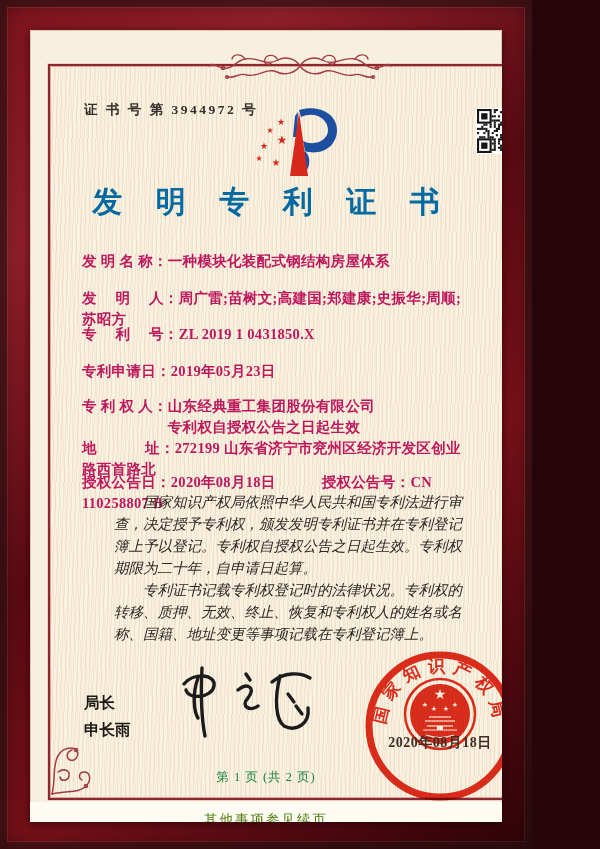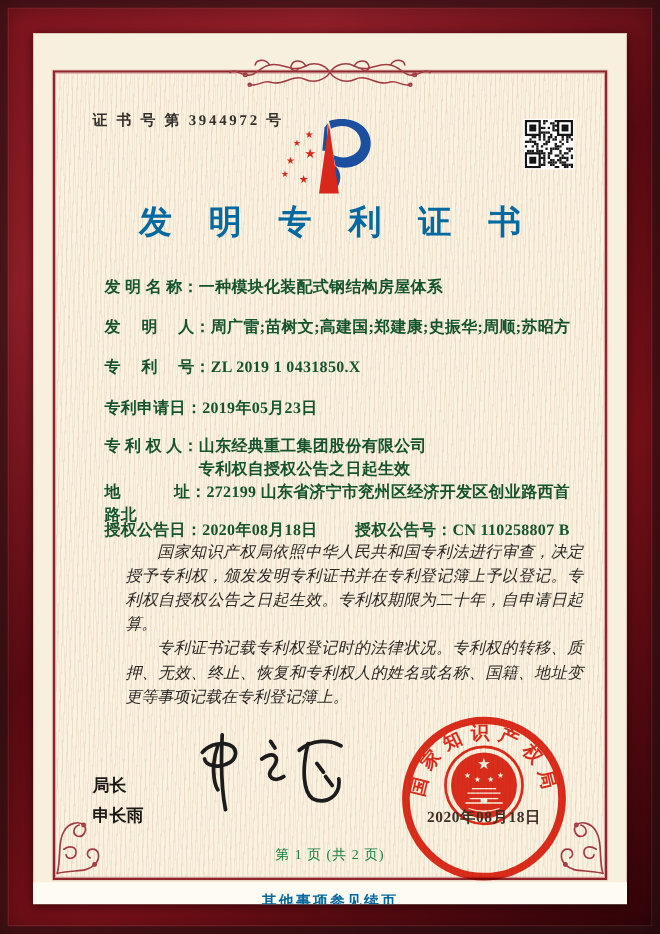--- a/index.html
+++ b/index.html
@@ -1,17 +1,17 @@
 <!DOCTYPE html>
 <html><head>
 <meta charset="utf-8">
 <style>
   html,body{margin:0;padding:0;background:#26060a;}
   *{box-sizing:border-box;}
-  #stage{position:relative;width:600px;height:849px;overflow:hidden;
+  #stage{position:relative;width:532px;height:849px;overflow:hidden;
          font-family:"Liberation Serif","DejaVu Serif",serif;}
   
   .frame{position:absolute;inset:0;
     background:linear-gradient(138deg,#7e141d 0%,#93202a 20%,#5c0b13 46%,#7a1119 66%,#310409 100%);
     box-shadow:inset 0 0 0 7px rgba(25,2,5,.55), inset 0 0 0 8px rgba(255,205,185,.10),
                inset 0 0 26px rgba(0,0,0,.5);}
   
   .paper{position:absolute;left:30px;top:30px;right:30px;bottom:27px;overflow:hidden;
     background:#f8f0df;
     box-shadow:0 2px 9px rgba(15,0,0,.6), inset 0 0 0 1px rgba(150,70,55,.25);}
@@ -30,40 +30,40 @@
   .wm.pink{color:rgba(205,118,104,.13);font-size:44px;}
   
   .orn{position:absolute;}
   
   .cert-no{position:absolute;left:54px;top:71px;font-size:13.5px;font-weight:600;
            letter-spacing:2.5px;color:#33302c;}
   .logo{position:absolute;left:223px;top:76px;width:94px;height:74px;}
   .qr{position:absolute;left:446px;top:78px;width:46px;height:46px;background:#fff;padding:1px;}
   .title{position:absolute;left:0;right:0;top:152px;text-align:center;
          font-size:30px;font-weight:700;letter-spacing:13px;text-indent:13px;color:#0369a1;}
-  .row{position:absolute;left:65px;right:38px;font-size:14.5px;font-weight:600;
-       color:#14532d;letter-spacing:.3px;line-height:21px;}
+  .row{position:absolute;left:52px;right:38px;font-size:14.5px;font-weight:600;
+       color:#be185d;letter-spacing:.3px;line-height:21px;}
   .lbl{white-space:pre;}
-  .lbl2{margin-left:34px;}
+  .lbl2{margin-left:46px;}
   .val-stack{display:inline-block;vertical-align:top;}
   .paras{position:absolute;left:40px;right:40px;top:461px;color:#2a2724;}
   .paras p{margin:0;text-indent:2em;text-align:justify;font-style:italic;
            font-size:14.5px;line-height:22px;font-weight:500;padding-left:44px;}
   .director{position:absolute;left:54px;top:659px;
             font-family:"Liberation Sans","DejaVu Sans",sans-serif;
-            font-weight:700;font-size:15.5px;line-height:27px;color:#1b1916;margin-top:12px;}
+            font-weight:700;font-size:15.5px;line-height:27px;color:#1b1916;}
   .signature{position:absolute;left:138px;top:628px;width:160px;height:95px;}
   .seal{position:absolute;left:332px;top:618px;width:156px;height:156px;
         mix-blend-mode:multiply;opacity:.95;}
   .seal-date{position:absolute;left:330px;top:704px;width:160px;text-align:center;
         font-size:14px;font-weight:700;letter-spacing:.5px;color:#3f2d26;z-index:5;}
   .page-info{position:absolute;left:0;right:0;top:739px;text-align:center;
         font-size:12.5px;color:#15803d;letter-spacing:1px;}
   .continuation{position:absolute;left:0;right:0;top:781px;text-align:center;
-        font-size:13.5px;font-weight:700;color:#0369a1;letter-spacing:2px;}
+        font-size:13.5px;font-weight:400;color:#4d7c0f;letter-spacing:2px;}
 </style>
 </head>
 <body>
 
 <div id="stage">
   <div class="frame"></div>
 
   <div class="paper">
 
     <div class="wm" style="left:70px;top:40px">CNIPA</div>

